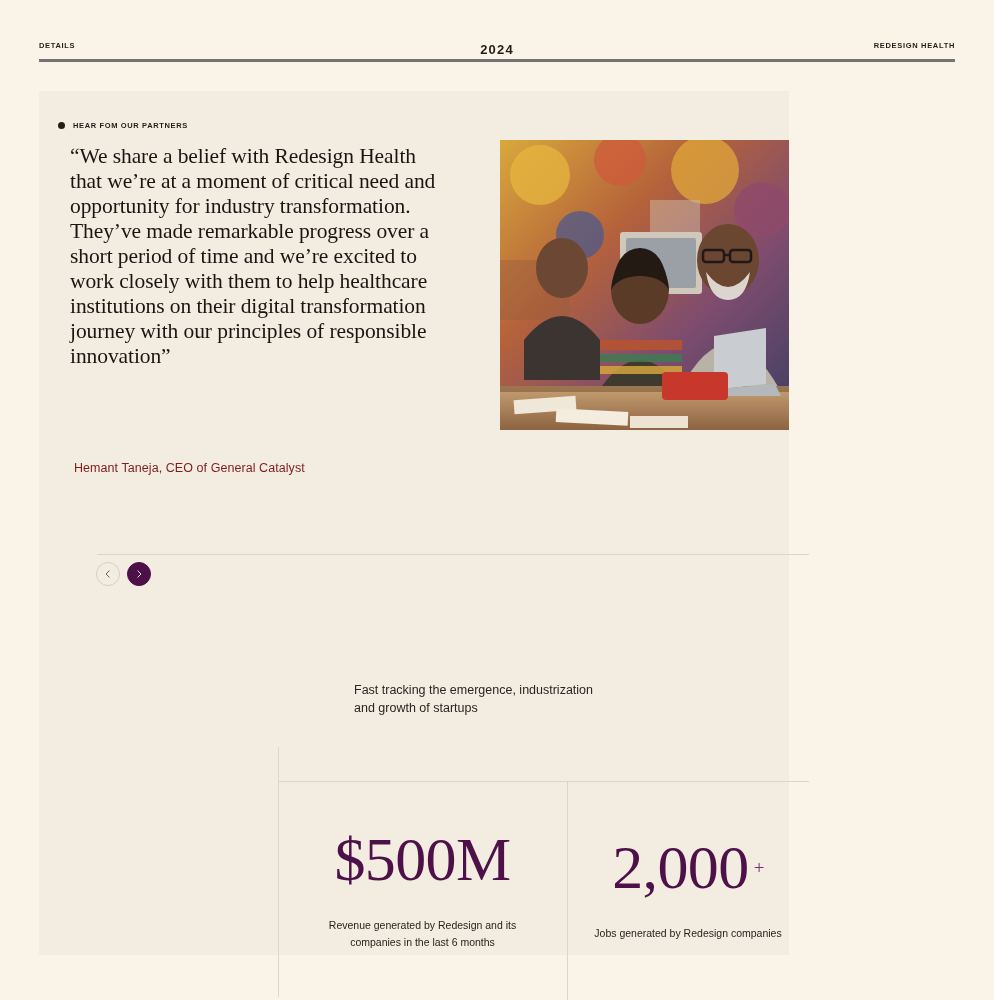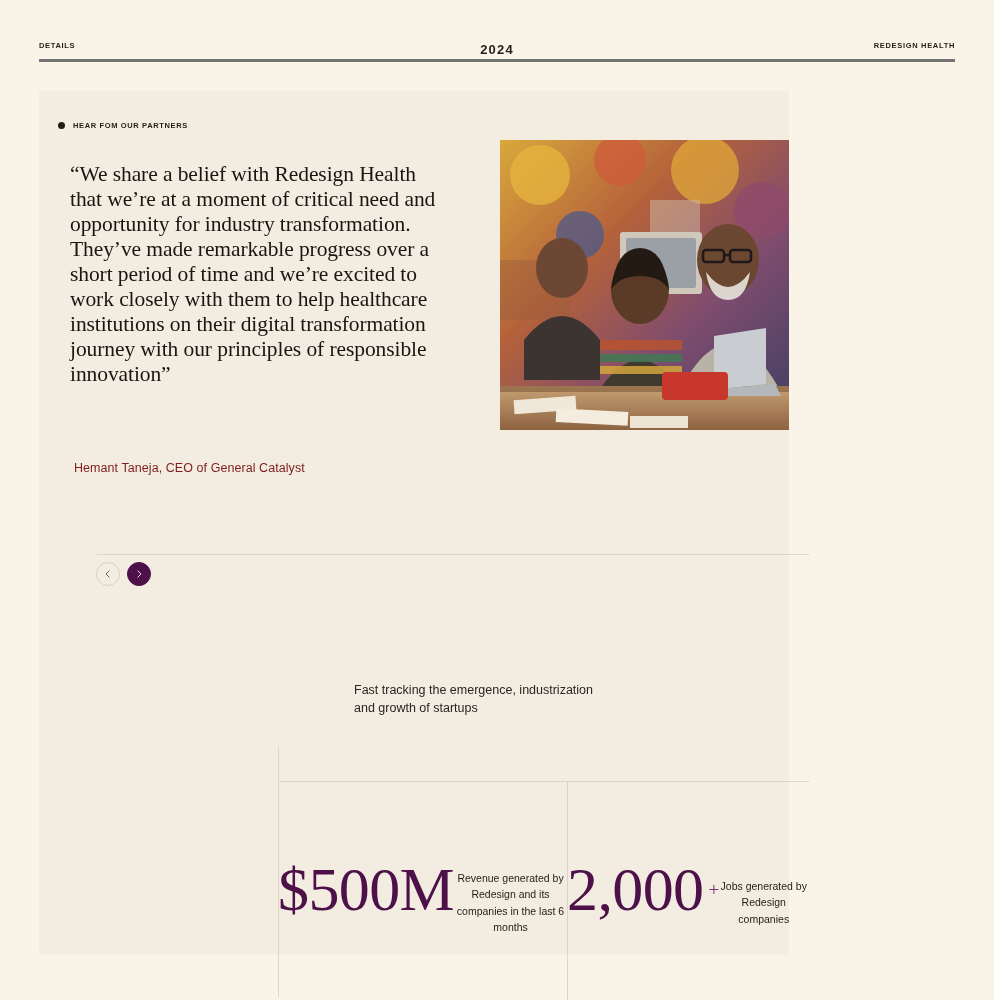--- a/index.html
+++ b/index.html
@@ -67,21 +67,21 @@
   .quote-sec {
     position: absolute;
     left: 19px;
     top: 30px;
     width: 712px;
   }
   .eyebrow {
     display: flex;
     align-items: center;
     gap: 8px;
-    margin-bottom: 32px;
+    margin-bottom: 14px;
   }
   .eyebrow .dot {
     width: 7px;
     height: 7px;
     border-radius: 50%;
     background: #241c17;
     display: inline-block;
   }
   .eyebrow .label {
     font-size: 7.5px;
@@ -206,21 +206,21 @@
     top: 34px;
     width: 531px;
     height: 1px;
     background: #ddd5c8;
   }
   .stat {
     position: absolute;
     top: 34px;
     height: 216px;
     display: flex;
-    flex-direction: row;
+    flex-direction: column;
     align-items: center;
     justify-content: center;
   }
   .stat.one { left: 0; width: 289px; }
   .stat.two { left: 289px; width: 242px; }
   .stat-value {
     font-family: "Liberation Serif", serif;
     font-size: 62px;
     line-height: 1;
     color: #4d1049;

